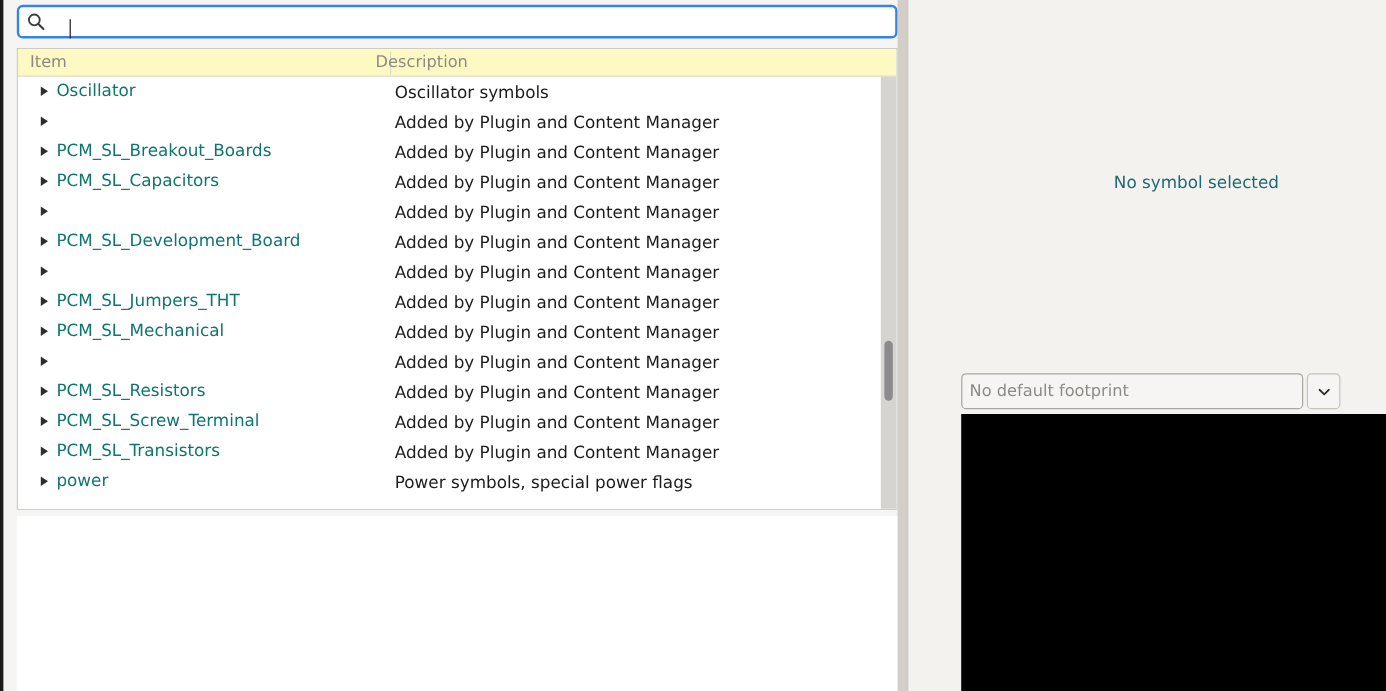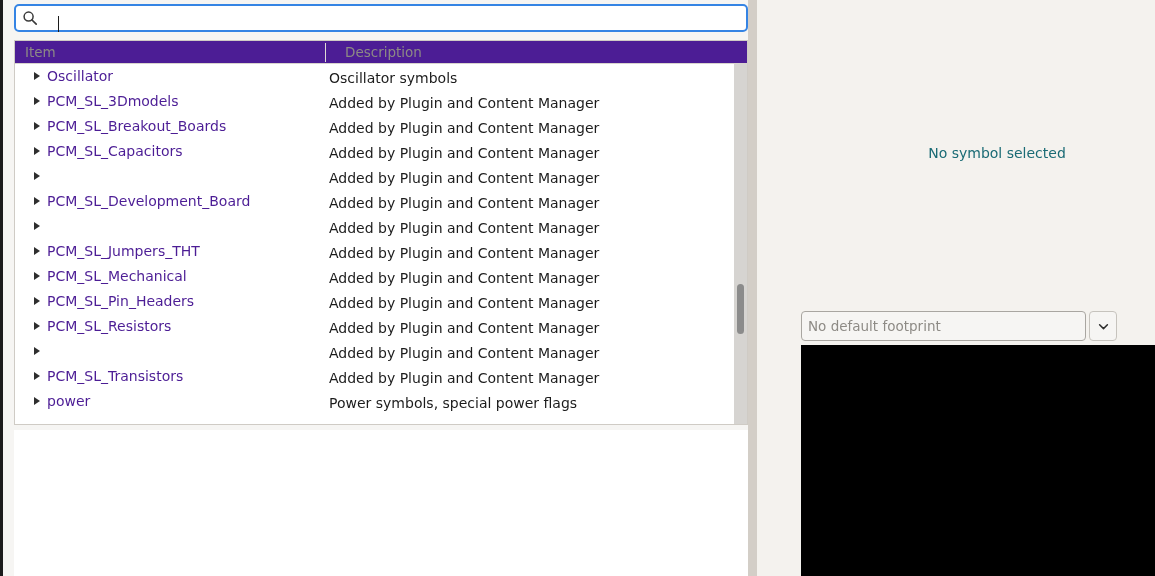--- a/index.html
+++ b/index.html
@@ -77,36 +77,36 @@
     left: 11px; top: 40px;
     width: 734px; height: 385px;
     background: #ffffff;
     border: 1px solid #cfcbc5;
     box-sizing: border-box;
     overflow: hidden;
   }
   .tree-header {
     position: relative;
     height: 23px;
-    background: #4c1d95;
+    background: #fef9c3;
     border-bottom: 1px solid #d8d4ce;
     box-sizing: border-box;
   }
   .th {
     position: absolute;
     top: 0;
     height: 22px;
     line-height: 22px;
     font-size: 13.5px;
     color: #8d8a85;
     font-weight: normal;
     white-space: nowrap;
   }
   .th-item { left: 10px; }
-  .th-desc { left: 330px; }
+  .th-desc { left: 298px; }
   .th-sep {
     position: absolute;
     left: 310px; top: 2px;
     width: 1px; height: 19px;
     background: #dedad4;
   }
 
   .tree-body {
     position: relative;
     height: 361px;
@@ -125,21 +125,21 @@
     border-left: 6px solid #2e2e2e;
     border-top: 4.5px solid transparent;
     border-bottom: 4.5px solid transparent;
   }
   .cell-item {
     position: absolute;
     left: 32px; top: 0;
     height: 25px;
     line-height: 25px;
     font-size: 14px;
-    color: #4c1d95;
+    color: #0f766e;
     white-space: nowrap;
   }
   .cell-desc {
     position: absolute;
     left: 314px; top: 2px;
     height: 25px;
     line-height: 25px;
     font-size: 14px;
     color: #1c1c1c;
     white-space: nowrap;
@@ -278,21 +278,20 @@
       </div>
 
       <div class="tree-body" id="tree-body">
           <div class="tree-row">
             <div class="expander"></div>
             <div class="cell-item">Oscillator</div>
             <div class="cell-desc">Oscillator symbols</div>
           </div>
           <div class="tree-row">
             <div class="expander"></div>
-            <div class="cell-item">PCM_SL_3Dmodels</div>
             <div class="cell-desc">Added by Plugin and Content Manager</div>
           </div>
           <div class="tree-row">
             <div class="expander"></div>
             <div class="cell-item">PCM_SL_Breakout_Boards</div>
             <div class="cell-desc">Added by Plugin and Content Manager</div>
           </div>
           <div class="tree-row">
             <div class="expander"></div>
             <div class="cell-item">PCM_SL_Capacitors</div>
@@ -316,30 +315,30 @@
             <div class="cell-item">PCM_SL_Jumpers_THT</div>
             <div class="cell-desc">Added by Plugin and Content Manager</div>
           </div>
           <div class="tree-row">
             <div class="expander"></div>
             <div class="cell-item">PCM_SL_Mechanical</div>
             <div class="cell-desc">Added by Plugin and Content Manager</div>
           </div>
           <div class="tree-row">
             <div class="expander"></div>
-            <div class="cell-item">PCM_SL_Pin_Headers</div>
             <div class="cell-desc">Added by Plugin and Content Manager</div>
           </div>
           <div class="tree-row">
             <div class="expander"></div>
             <div class="cell-item">PCM_SL_Resistors</div>
             <div class="cell-desc">Added by Plugin and Content Manager</div>
           </div>
           <div class="tree-row">
             <div class="expander"></div>
+            <div class="cell-item">PCM_SL_Screw_Terminal</div>
             <div class="cell-desc">Added by Plugin and Content Manager</div>
           </div>
           <div class="tree-row">
             <div class="expander"></div>
             <div class="cell-item">PCM_SL_Transistors</div>
             <div class="cell-desc">Added by Plugin and Content Manager</div>
           </div>
           <div class="tree-row">
             <div class="expander"></div>
             <div class="cell-item">power</div>

